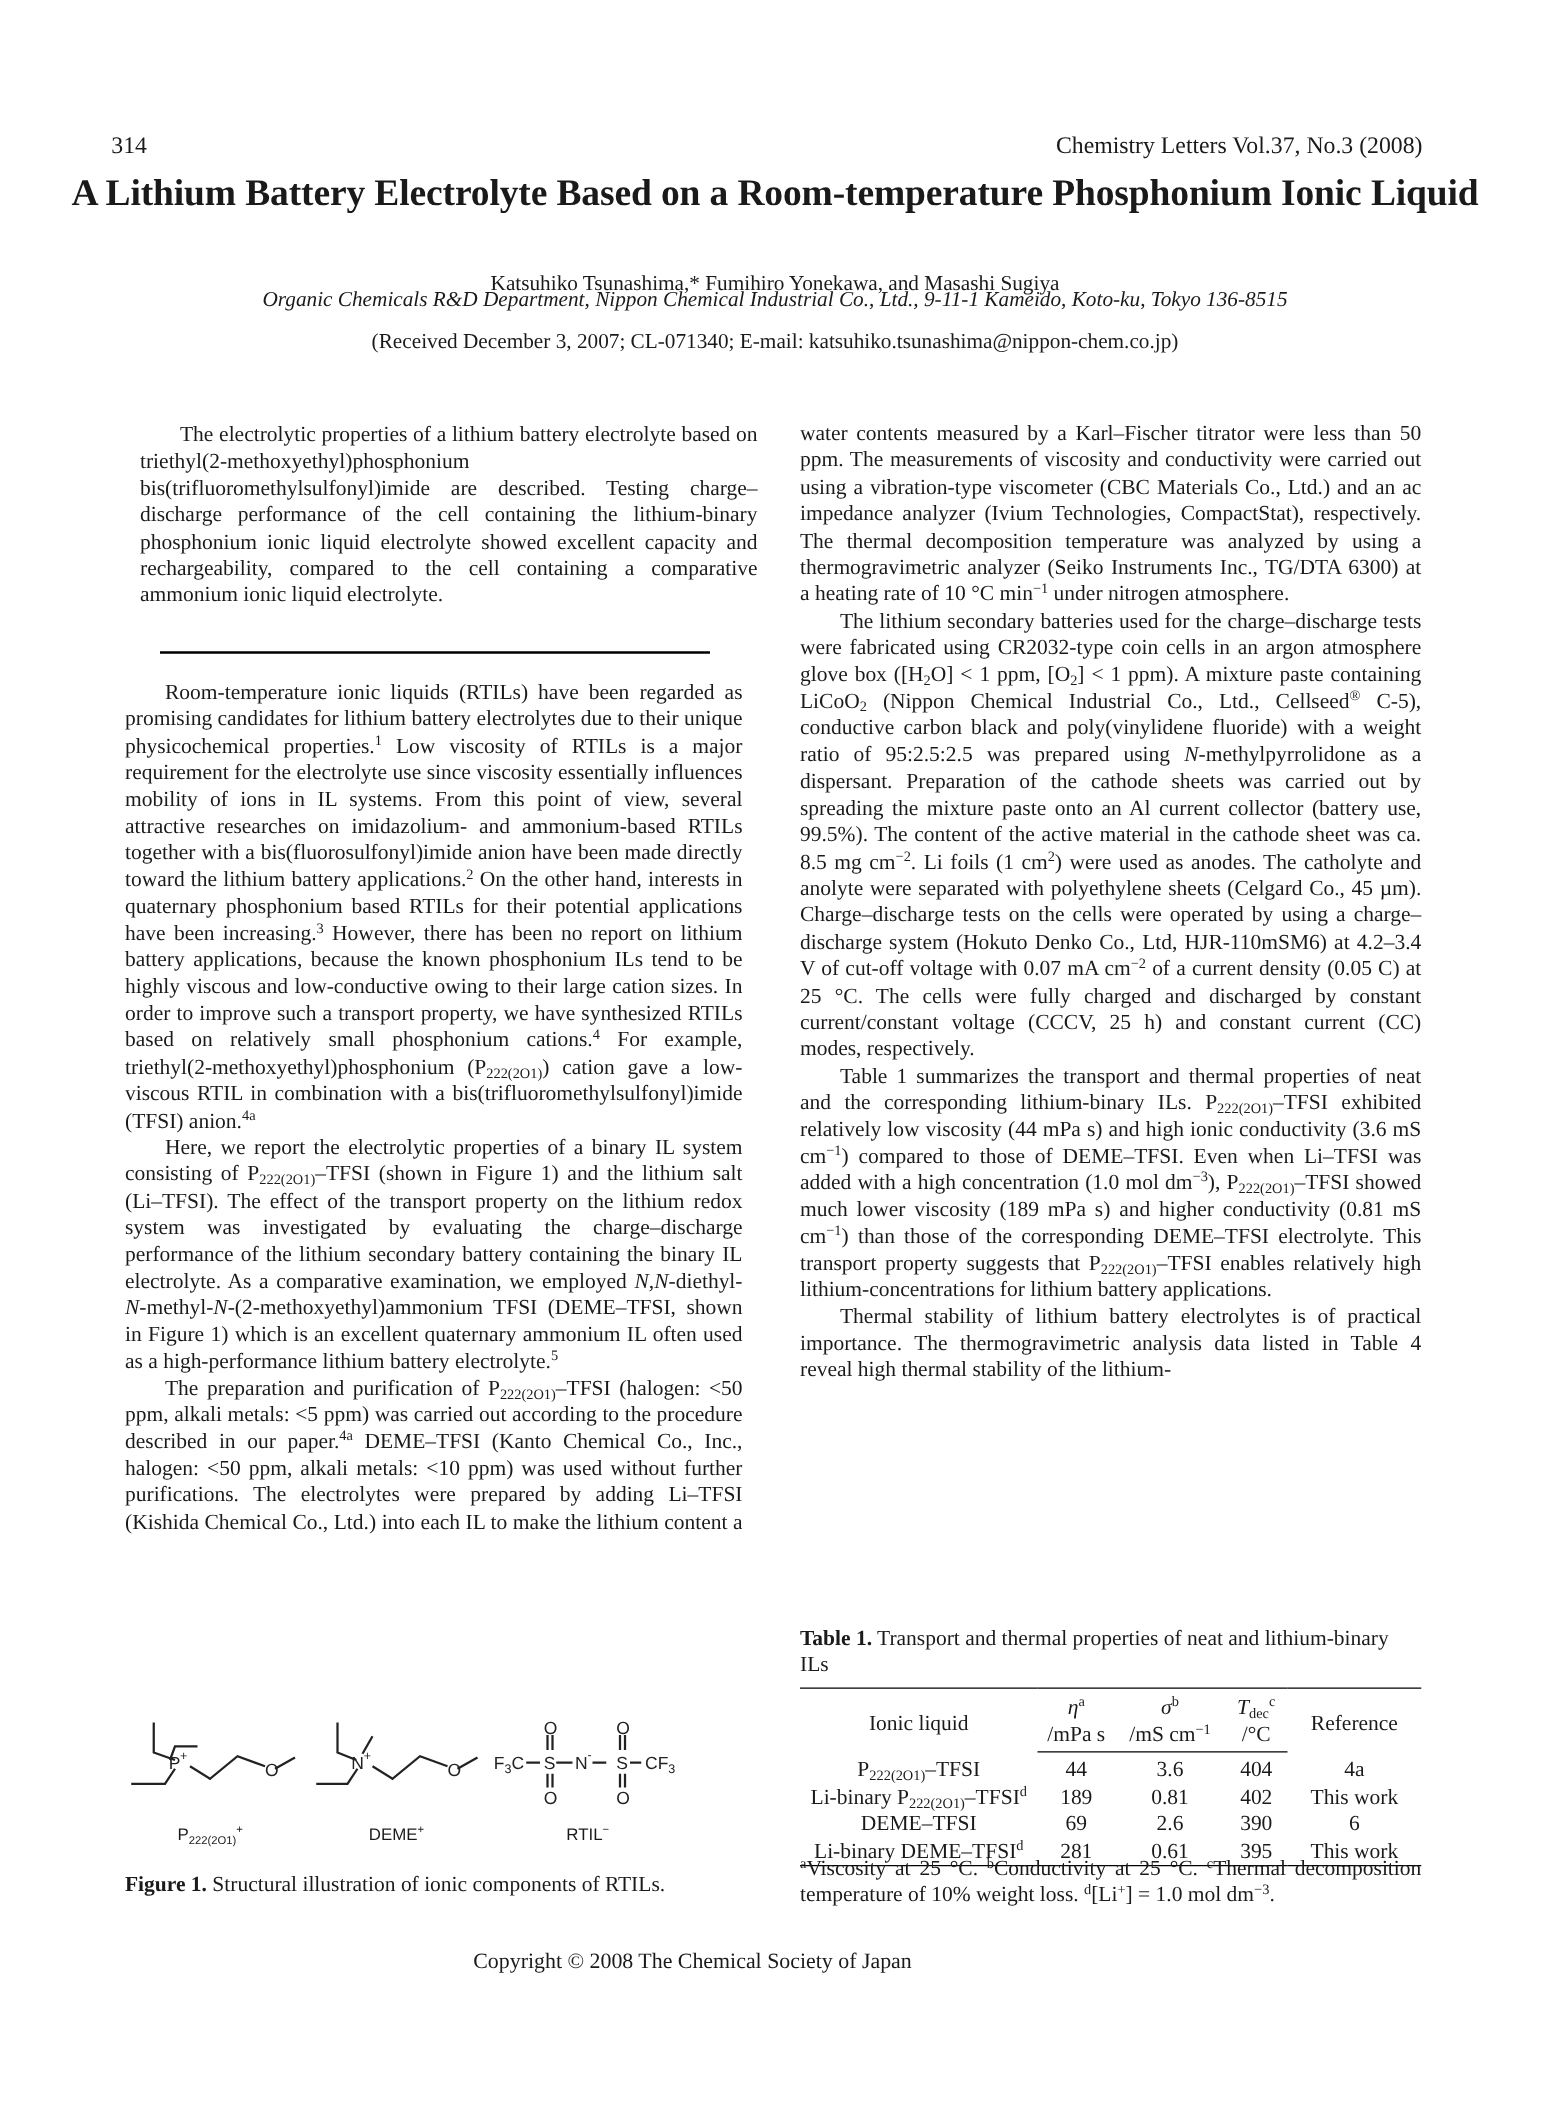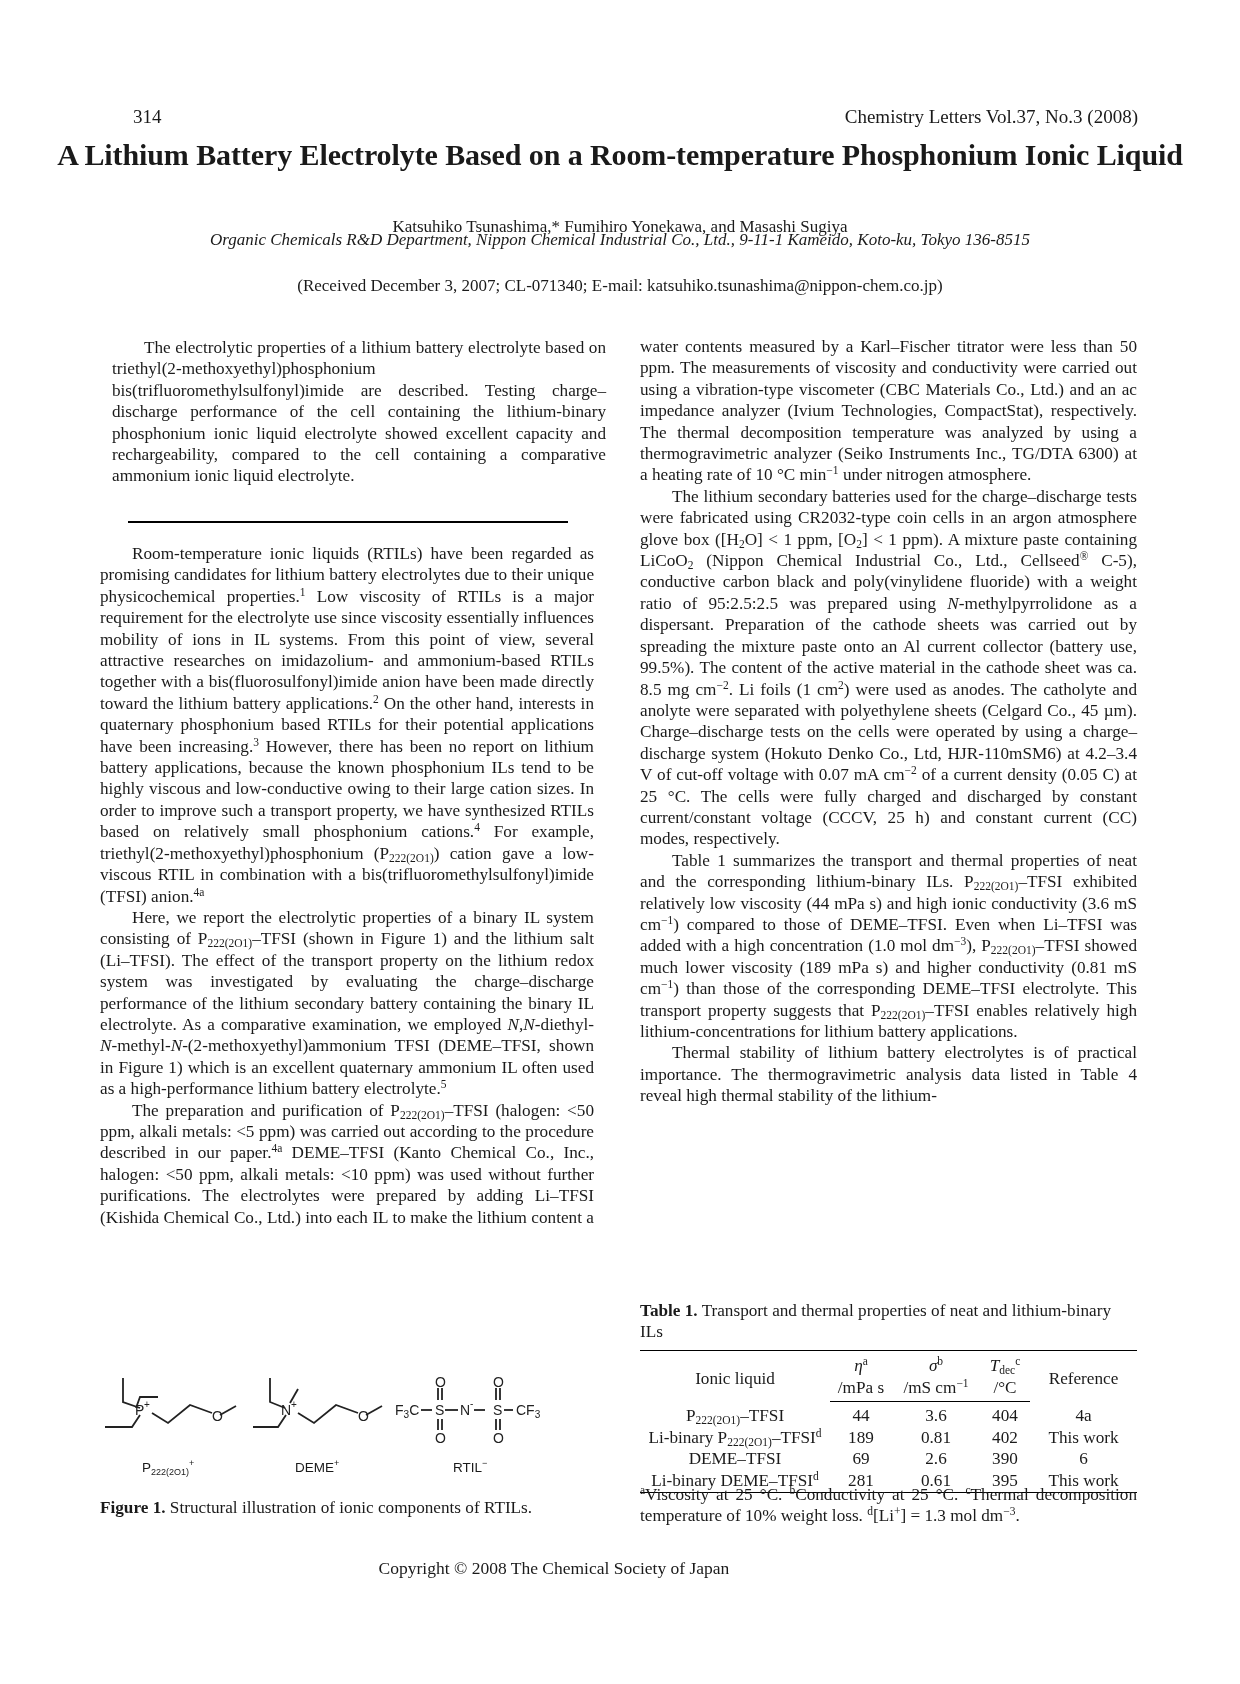--- a/index.html
+++ b/index.html
@@ -1,25 +1,25 @@
 <!DOCTYPE html>
 <html><head>
 <meta charset="utf-8">
 <style>
   html, body { margin:0; padding:0; background:#fff; }
   body { width:1240px; height:1684px; position:relative; overflow:hidden;
          font-family:"Liberation Serif", "DejaVu Serif", serif; color:#1a1a1a; }
   .abs { position:absolute; }
   .hdr { top:106px; font-size:19px; }
-  #page-num { left:89px;margin-left:44px; }
+  #page-num { left:89px; }
   #journal { right:102px; }
   #title { top:138px; left:0; width:1240px; text-align:center; font-weight:bold; font-size:30px; letter-spacing:-0.1px; }
   #authors { top:205px; left:0; width:1240px; text-align:center; font-size:17px;margin-top:12px; }
   #affil { top:230px; left:0; width:1240px; text-align:center; font-size:17px; font-style:italic; }
-  #received { top:276px; left:0; width:1240px; text-align:center; font-size:17px; }
+  #received { top:263px; left:0; width:1240px; text-align:center; font-size:17px; }
   .col { font-size:17.2px; line-height:21.4px; text-align:justify; }
   .col p { margin:0; text-indent:32px; }
   .col p.noind { text-indent:0; }
   #abstract { top:337px; left:112px; width:494px; }
   #rule { top:521px; left:128px; width:440px; height:2px; background:#000; }
   #left-body { top:543px; left:100px; width:494px; }
   #right-body { top:336px; left:640px; width:497px; }
   sub { font-size:11.5px; vertical-align:-3px; line-height:0; }
   sup { font-size:11.5px; vertical-align:6px; line-height:0; }
   i { font-style:italic; }
@@ -165,15 +165,15 @@
       </tr>
       <tr>
         <td><span>Li-binary DEME–TFSI</span><sub></sub><span></span><sup>d</sup></td>
         <td>281</td>
         <td>0.61</td>
         <td>395</td>
         <td>This work</td>
       </tr>
     </tbody>
 </table>
-<div class="abs" id="tab-notes"><sup>a</sup><span>Viscosity at 25 °C. </span><sup>b</sup><span>Conductivity at 25 °C. </span><sup>c</sup><span>Thermal decomposition temperature of 10% weight loss. </span><sup>d</sup><span>[Li</span><sup>+</sup><span>] = 1.3 mol dm</span><sup>−3</sup><span>.</span></div>
+<div class="abs" id="tab-notes"><sup>a</sup><span>Viscosity at 25 °C. </span><sup>b</sup><span>Conductivity at 25 °C. </span><sup>c</sup><span>Thermal decomposition temperature of 10% weight loss. </span><sup>d</sup><span>[Li</span><sup>+</sup><span>] = 1.0 mol dm</span><sup>−3</sup><span>.</span></div>
 
 <div class="abs" id="copyright">Copyright © 2008 The Chemical Society of Japan</div>
 
 </body></html>

